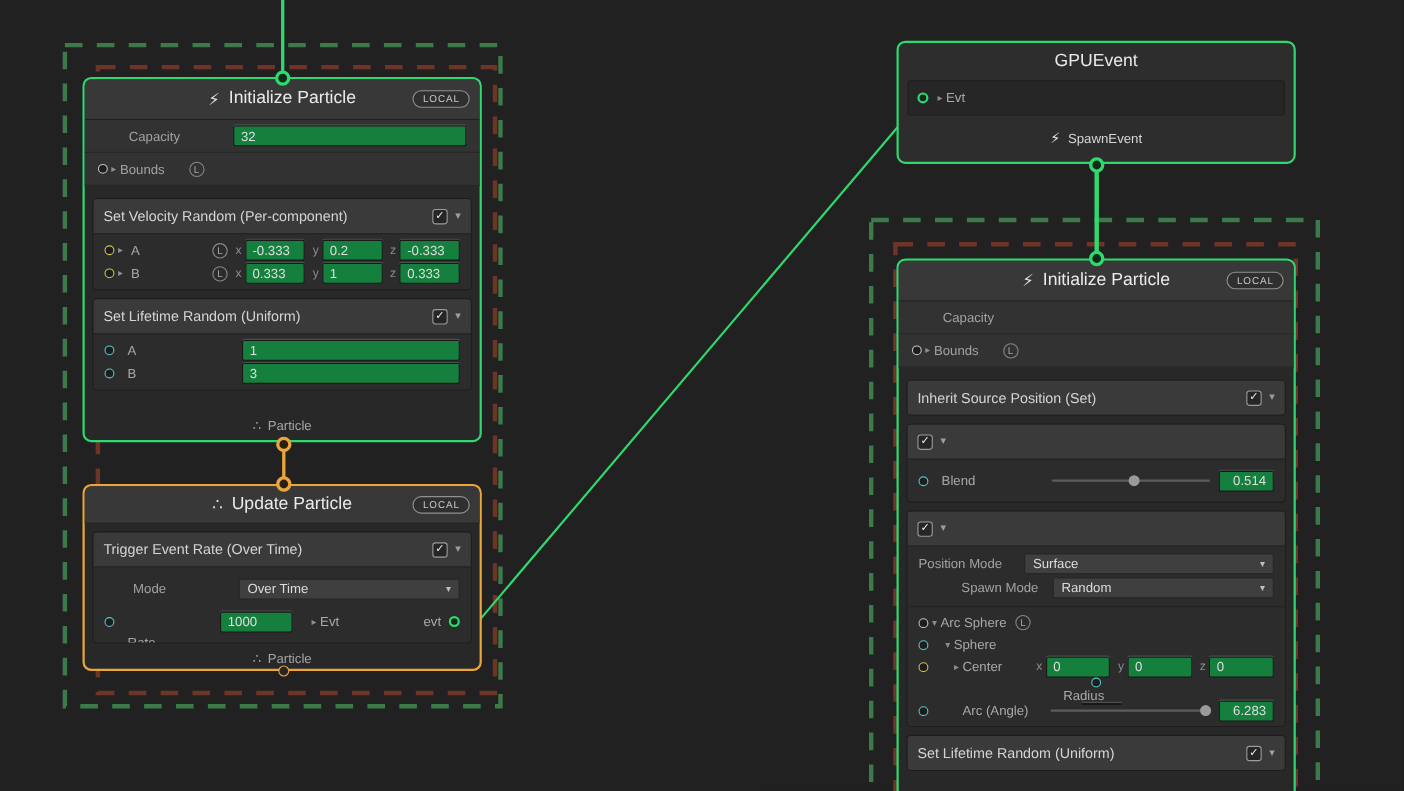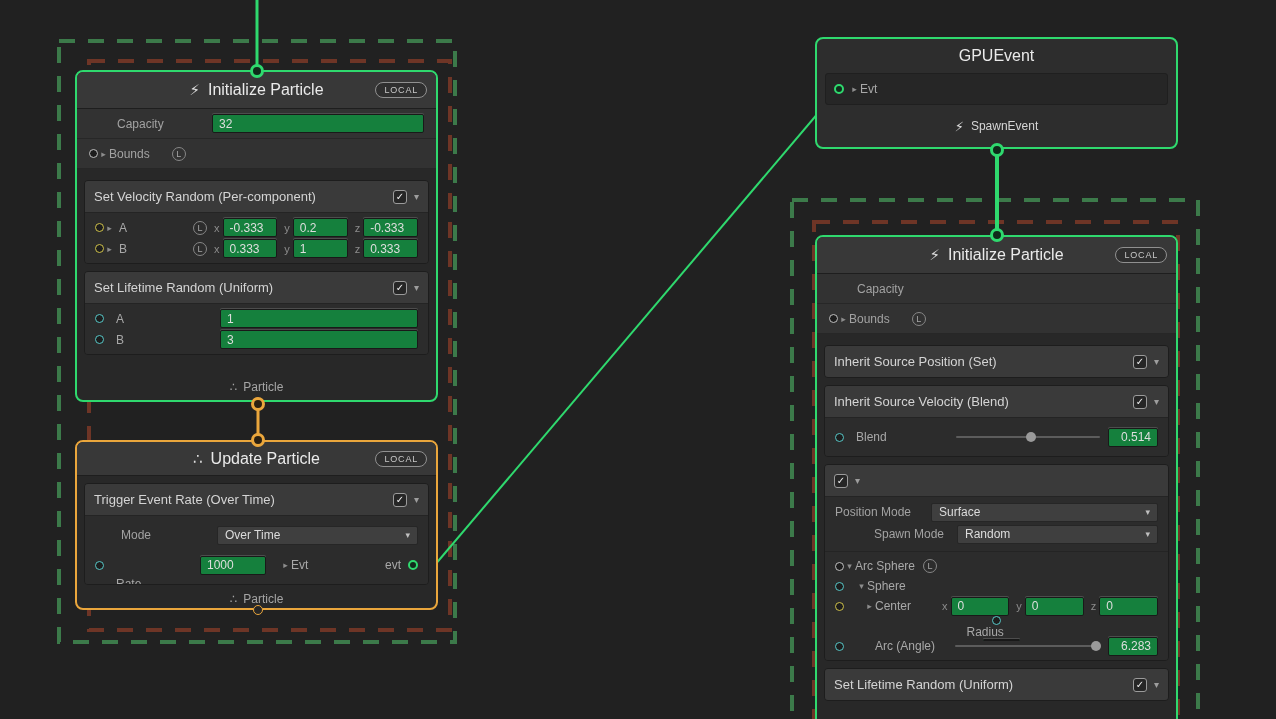--- a/index.html
+++ b/index.html
@@ -243,21 +243,20 @@
     <div class="block">
       <div class="block-header">
         <span class="block-title">Inherit Source Position (Set)</span>
         <span class="checkbox">✓</span>
         <span class="chev">▾</span>
       </div>
     </div>
 
     <div class="block">
       <div class="block-header">
-        <span class="block-title">Inherit Source Velocity (Blend)</span>
         <span class="checkbox">✓</span>
         <span class="chev">▾</span>
       </div>
       <div class="block-body">
         <div class="block-row tall">
           <span class="port p-cyan"></span>
           <span class="rlabel" style="width:92px;margin-left:12px;">Blend</span>
           <div class="slider">
             <div class="slider-track"></div>
             <div class="slider-knob" style="left:52%;"></div>

